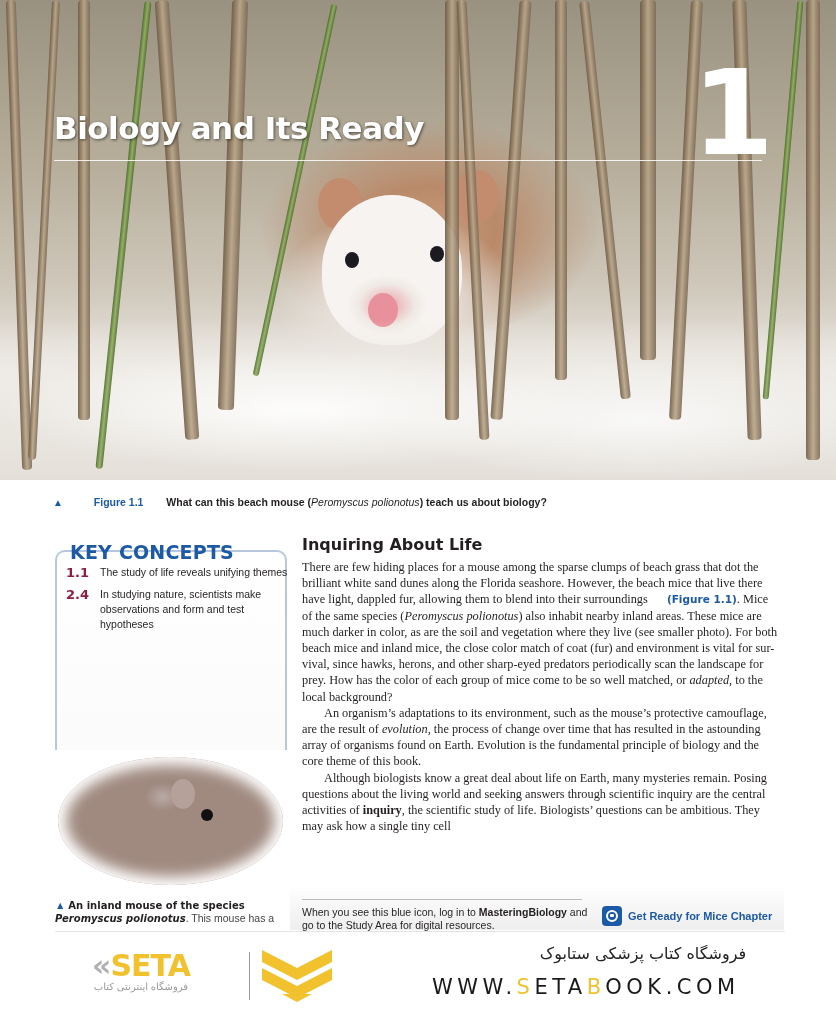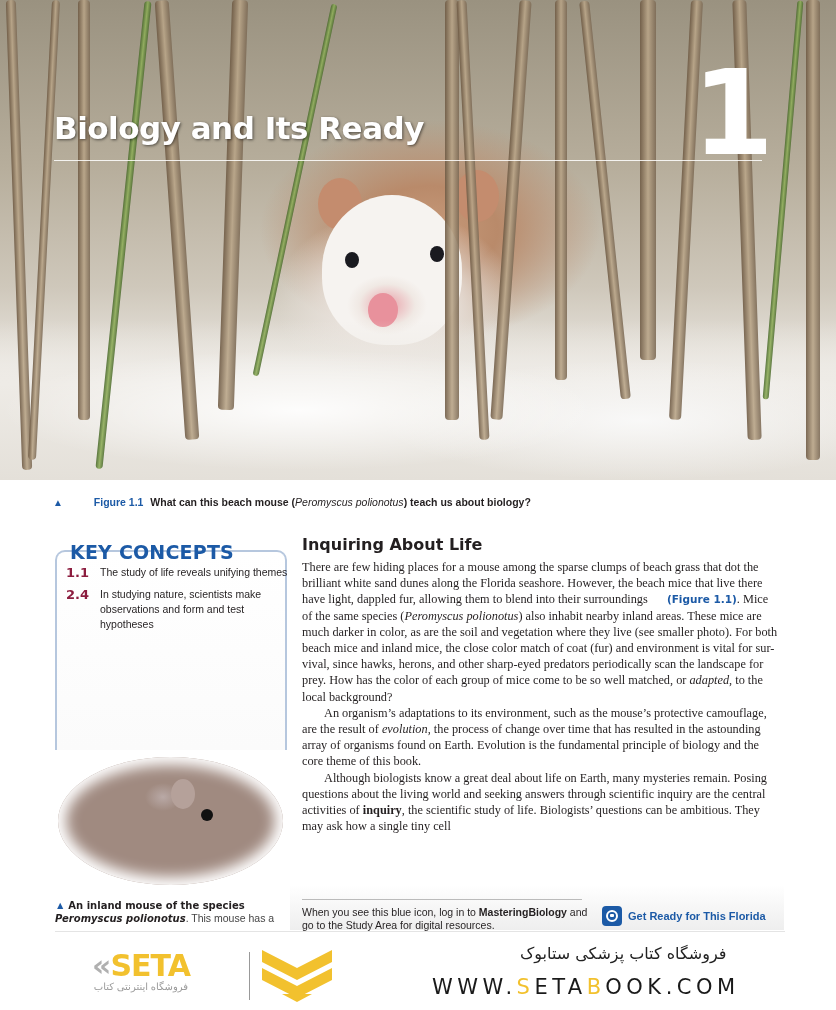--- a/index.html
+++ b/index.html
@@ -39,21 +39,21 @@
   }
   .title-rule { position: absolute; left: 54px; top: 160px; width: 708px; height: 1px; background: rgba(255,255,255,0.85); }
   .chapter-number {
     position: absolute; left: 692px; top: 54px;
     font-family: "DejaVu Sans", sans-serif; font-weight: bold; font-size: 118px; line-height: 1; color: #ffffff;
   }
 
   
   .fig-caption { position: absolute; left: 53px; top: 496px; font-size: 10.5px; font-weight: bold; color: #231f20; white-space: nowrap; }
   .fig-caption .tri { color: #1c5aa6; font-size: 10px; }
-  .fig-caption .fig-label { color: #1c5aa6; margin-right: 4px; padding-left: 28px; }
+  .fig-caption .fig-label { color: #1c5aa6; margin-right: 20px; padding-left: 28px; }
   .fig-caption i { font-weight: normal; font-style: italic; }
 
   
   .kc-title {
     position: absolute; left: 70px; top: 533px;
     font-family: "DejaVu Sans", sans-serif; font-weight: bold; font-size: 19px; color: #1c5aa6; letter-spacing: 0.2px; margin-top: 8px;
   }
   .kc-box {
     position: absolute; left: 55px; top: 550px; width: 232px; height: 200px;
     border: 2px solid #b6c7de; border-bottom: none; border-radius: 10px 10px 0 0;
@@ -114,21 +114,21 @@
 
   .cut-line { position: absolute; left: 55px; top: 931px; width: 730px; height: 1px; background: #e4e4e4; }
 
   
   .wm-logo { position: absolute; left: 92px; top: 948px; }
   .wm-logo .latin-logo { font-family: "DejaVu Sans", sans-serif; font-weight: bold; font-size: 30px; color: #b0b0b0; letter-spacing: -1px; }
   .wm-logo .latin-logo .y { color: #f2c12e; }
   .wm-logo .sub { font-size: 10px; color: #999; margin-top: -2px; direction: rtl; text-align: center; }
   .wm-divider { position: absolute; left: 249px; top: 952px; width: 1px; height: 48px; background: #999; }
   .wm-chevron { position: absolute; left: 262px; top: 950px; width: 70px; height: 52px; }
-  .wm-shop { position: absolute; left: 520px; top: 944px; width: 246px; text-align: left; font-family: "DejaVu Sans", sans-serif; font-size: 16px; color: #222; direction: rtl; }
+  .wm-shop { position: absolute; left: 520px; top: 944px; width: 246px; text-align: center; font-family: "DejaVu Sans", sans-serif; font-size: 16px; color: #222; direction: rtl; }
   .wm-url { position: absolute; left: 432px; top: 975px; font-family: "DejaVu Sans", sans-serif; font-size: 21px; letter-spacing: 4.5px; color: #1a1a1a; }
   .wm-url .hl { color: #f2c12e; }
 </style>
 </head>
 <body>
 
 <div class="hero">
   <div class="mouse-ear" style="left:318px;top:178px;"></div>
   <div class="mouse-ear" style="left:455px;top:170px;"></div>
   <div class="mouse-head"></div>
@@ -198,21 +198,21 @@
 
 <div class="mastering-strip"></div>
 <div class="mastering-rule"></div>
 <div class="mastering-text">
   <span>When you see this blue icon, log in to </span><b>MasteringBiology</b><span> and go to the Study Area for digital resources.</span>
 </div>
 <div class="get-ready">
   <span class="icon">
       <span class="ring"></span>
     </span>
-  <span class="label">Get Ready for This Florida</span>
+  <span class="label">Get Ready for Mice Chapter</span>
 </div>
 <div class="cut-line"></div>
 
 <div class="wm-logo">
   <div class="latin-logo">«<span class="y">SETA</span></div>
   <div class="sub">فروشگاه اینترنتی کتاب</div>
 </div>
 <div class="wm-divider"></div>
 <svg class="wm-chevron" viewBox="0 0 70 52">
   <polygon points="0,0 35,18 70,0 70,12 35,30 0,12" fill="#f2c12e"></polygon>

